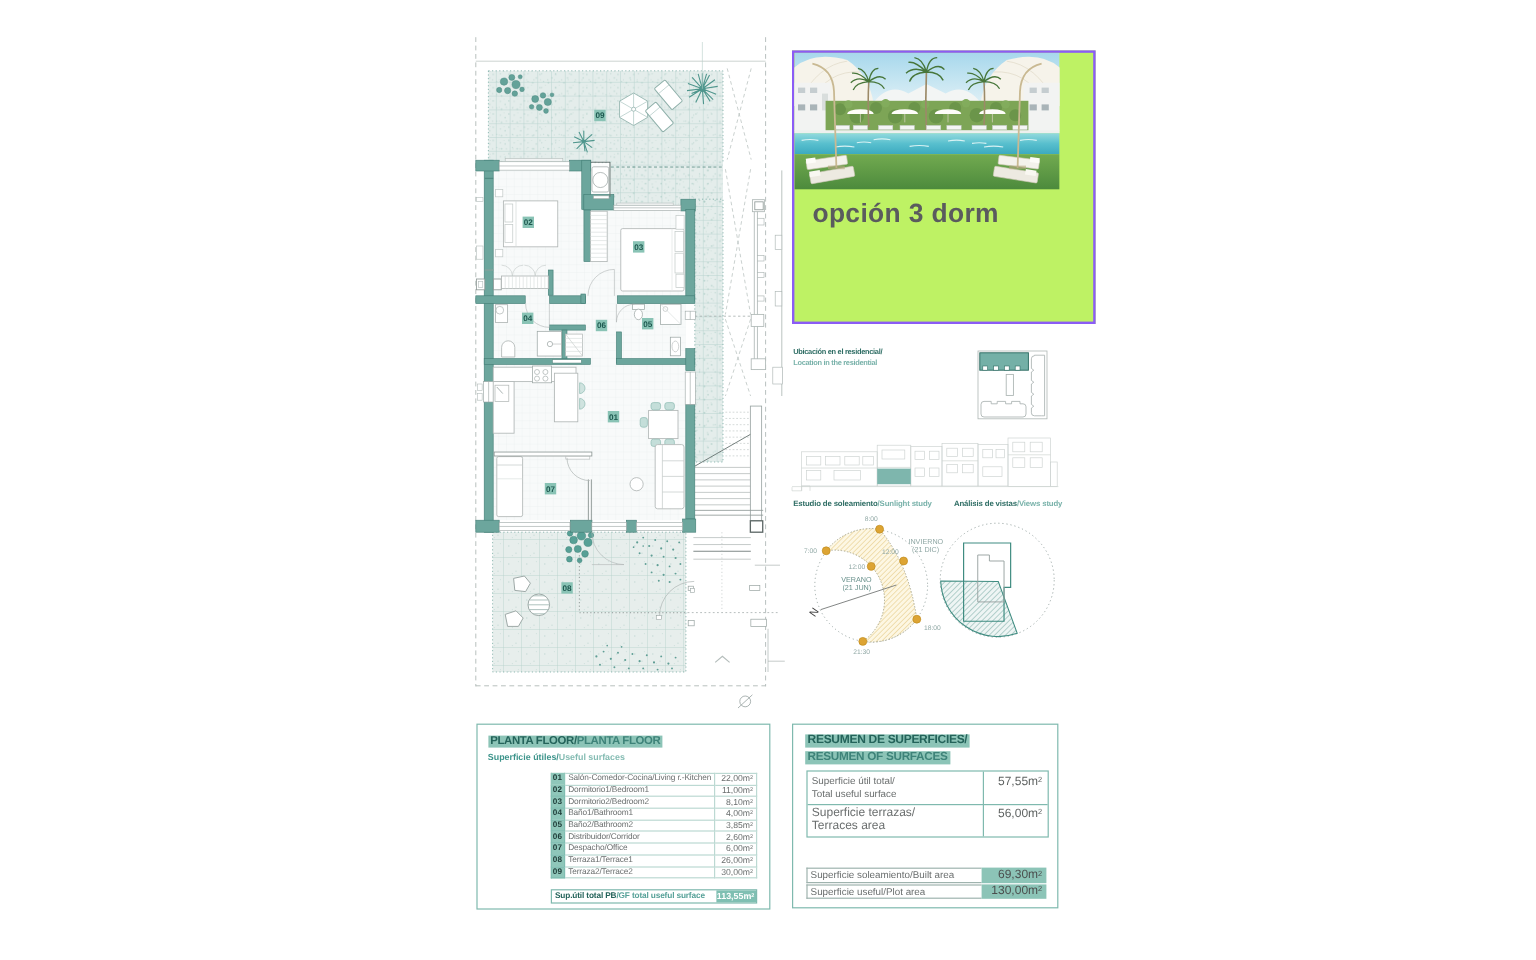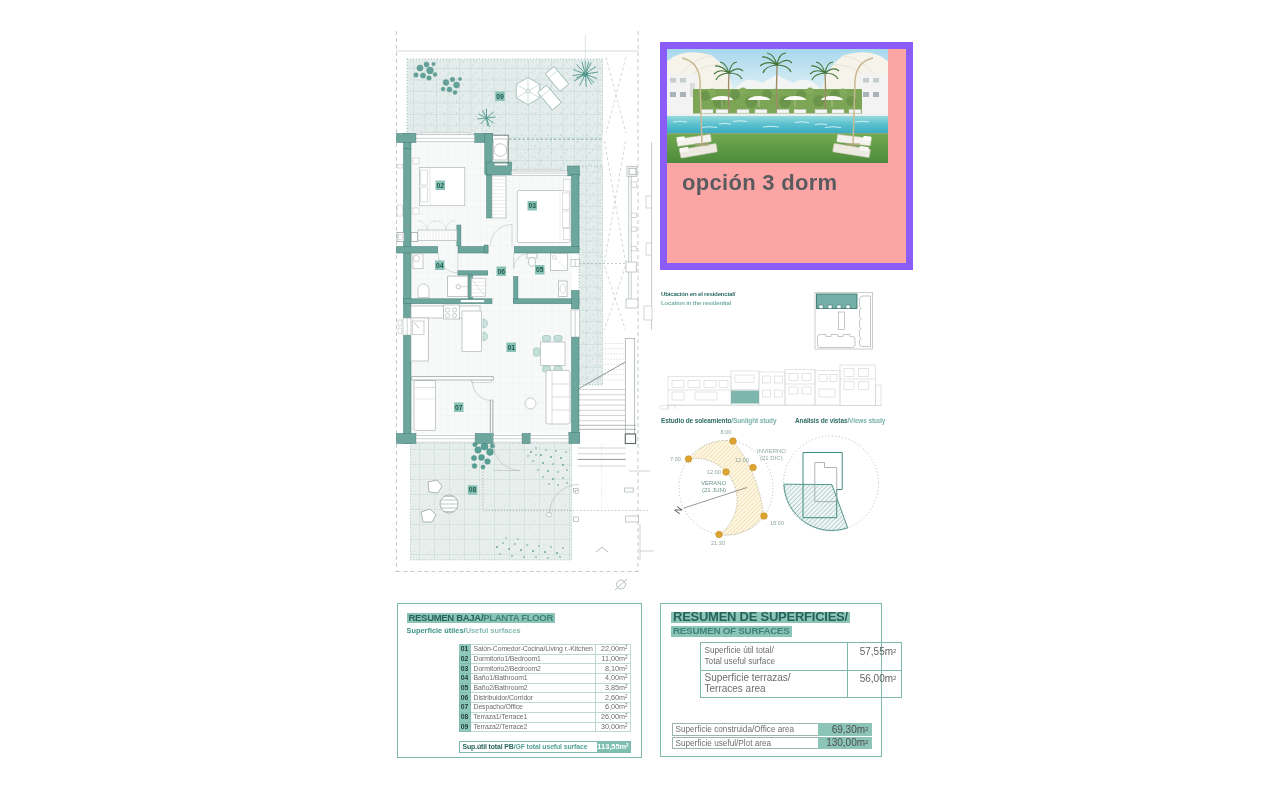--- a/index.html
+++ b/index.html
@@ -547,21 +547,21 @@
         <rect x="496.5" y="266.5" width="9.5" height="9.5" fill="#89c3b5"></rect>
 <text x="501.3" y="273.6" font-size="6.8" font-weight="bold" fill="#1d584f" text-anchor="middle" font-family="Liberation Sans,sans-serif">06</text>
       </g>
 
 <g>
         <rect x="454" y="402.5" width="9.5" height="9.5" fill="#89c3b5"></rect>
 <text x="458.8" y="409.6" font-size="6.8" font-weight="bold" fill="#1d584f" text-anchor="middle" font-family="Liberation Sans,sans-serif">07</text>
       </g>
 </svg>
 
-<div class="abs" style="left:660px;top:42px;width:253px;height:228px;border:7px solid #8b5cf6;background:#fca5a5;box-sizing:border-box;">
+<div class="abs" style="left:660px;top:42px;width:253px;height:228px;border:2px solid #8b5cf6;background:#bef264;box-sizing:border-box;">
 
 <svg style="position:absolute;left:0px;top:0px" width="221" height="114" viewBox="0 0 221 114">
 <defs>
 <linearGradient id="sky" x1="0" y1="0" x2="0" y2="1">
   <stop offset="0" stop-color="#a7d8ec"></stop>
             <stop offset="0.55" stop-color="#d8edf5"></stop>
             <stop offset="1" stop-color="#f2f9fb"></stop>
 </linearGradient>
 <linearGradient id="pool" x1="0" y1="0" x2="0" y2="1">
   <stop offset="0" stop-color="#93dadd"></stop>
@@ -834,21 +834,21 @@
 
 <path d="M831.9,484.6 L783.9,484.2 A48,48 0 0 0 847.7,527.8 Z" fill="url(#thatch)" stroke="#3f8c81" stroke-width="0.9"></path>
 
 <path d="M803,452.5 L842.2,452.5 L842.2,489.5 L836.7,489.5 L836.7,517.7 L803,517.7 Z" fill="none" stroke="#3f8c81" stroke-width="1"></path>
 
 <path d="M814.8,462.5 L824.5,462.5 L824.5,467.5 L836.7,467.5 L836.7,501.6 L814.8,501.6 Z" fill="none" stroke="#9aa3a2" stroke-width="0.8"></path>
 </svg>
 
 <div class="abs" style="left:396.5px;top:602.5px;width:245px;height:155px;border:1px solid #7fb9ae;background:#ffffff;box-sizing:border-box;">
 
-<div class="abs" style="left:9px;top:9px;background:#8cc4b7;padding:1px 2px;line-height:8.5px;font-size:9.5px;letter-spacing:-0.3px;font-weight:bold;white-space:nowrap;"><span style="color:#24635a">RESUMEN BAJA/</span><span style="color:#3e8379">PLANTA FLOOR</span></div>
+<div class="abs" style="left:9px;top:9px;background:#8cc4b7;padding:1px 2px;line-height:8.5px;font-size:9.5px;letter-spacing:-0.3px;font-weight:bold;white-space:nowrap;"><span style="color:#24635a">PLANTA FLOOR/</span><span style="color:#3e8379">PLANTA FLOOR</span></div>
 
 <div class="abs" style="left:9px;top:22.5px;font-size:7.4px;font-weight:bold;white-space:nowrap;"><span style="color:#3d948b">Superficie útiles/</span><span style="color:#85bcb3">Useful surfaces</span></div>
 
 <div class="abs" style="left:61px;top:40.5px;width:172px;">
   <table style="border-collapse:collapse;width:172px;table-layout:fixed;">
 
   <tbody>
             <tr style="height:9.7px;">
     <td style="width:10px;background:#8fc7ba;color:#1c3a36;font-weight:bold;font-size:6.8px;text-align:center;padding:0;border:0.5px solid #8fc7ba;">01</td>
     <td style="border:0.6px solid #bcd9d3;font-size:6.9px;letter-spacing:-0.1px;color:#6a6e6e;padding:0 0 0 3px;white-space:nowrap;overflow:hidden;">Salón-Comedor-Cocina/Living r.-Kitchen</td>
@@ -908,42 +908,42 @@
 
 <div class="abs" style="left:61px;top:137px;width:170px;height:10px;border:0.8px solid #7fb9ae;">
   <div class="abs" style="left:3px;top:1px;font-size:6.9px;letter-spacing:-0.12px;font-weight:bold;white-space:nowrap;"><span style="color:#24635a">Sup.útil total PB</span><span style="color:#56a198">/GF total useful surface</span></div>
 
   <div class="abs" style="right:0;top:0;width:33px;height:10px;background:#7fbfb2;color:#ffffff;font-size:7.4px;font-weight:bold;text-align:center;line-height:10px;">113,55m<sup>2</sup></div>
 </div>
 </div>
 
 <div class="abs" style="left:660px;top:603px;width:222px;height:154px;border:1px solid #7fb9ae;background:#ffffff;box-sizing:border-box;">
 
-<div class="abs" style="left:10px;top:8px;background:#8cc4b7;padding:1px 2px;line-height:8.5px;font-size:13px;letter-spacing:-0.25px;font-weight:bold;color:#24635a;white-space:nowrap;">RESUMEN DE SUPERFICIES/</div>
+<div class="abs" style="left:10px;top:8px;background:#8cc4b7;padding:1px 2px;line-height:8.5px;font-size:10px;letter-spacing:-0.25px;font-weight:bold;color:#24635a;white-space:nowrap;">RESUMEN DE SUPERFICIES/</div>
 
 <div class="abs" style="left:10px;top:22px;background:#8cc4b7;padding:1px 2px;line-height:8.5px;font-size:9.8px;letter-spacing:-0.25px;font-weight:bold;color:#3e8379;white-space:nowrap;">RESUMEN OF SURFACES</div>
 
-<div class="abs" style="left:10.5px;top:38px;width:200px;height:54px;border:0.8px solid #7fb9ae;margin-left:28px;">
+<div class="abs" style="left:10.5px;top:38px;width:200px;height:54px;border:0.8px solid #7fb9ae;">
 
   <div class="abs" style="left:146px;top:0;width:0;height:54px;border-left:0.8px solid #7fb9ae;"></div>
 
   <div class="abs" style="left:0;top:26.5px;width:200px;height:0;border-top:0.8px solid #7fb9ae;"></div>
 
   <div class="abs" style="left:4px;top:3px;font-size:8.2px;color:#6a6e6e;line-height:10.5px;">Superficie útil total/<br>Total useful surface</div>
 
   <div class="abs" style="left:146px;top:3px;width:50px;text-align:right;font-size:10px;color:#5f6362;">57,55m<sup>2</sup></div>
 
   <div class="abs" style="left:4px;top:30px;font-size:10px;color:#6a6e6e;line-height:10.5px;">Superficie terrazas/<br>Terraces area</div>
 
   <div class="abs" style="left:146px;top:30px;width:50px;text-align:right;font-size:10px;color:#5f6362;">56,00m<sup>2</sup></div>
 </div>
 
 <div class="abs" style="left:10.5px;top:119px;width:200px;height:26px;">
 
-  <div class="abs" style="left:0;top:0;width:146px;height:12.5px;border:0.6px solid #9fb3ae;border-right:none;font-size:8.2px;color:#6a6e6e;padding:1px 0 0 3px;box-sizing:border-box;">Superficie construida/Office area</div>
+  <div class="abs" style="left:0;top:0;width:146px;height:12.5px;border:0.6px solid #9fb3ae;border-right:none;font-size:8.2px;color:#6a6e6e;padding:1px 0 0 3px;box-sizing:border-box;">Superficie soleamiento/Built area</div>
 
   <div class="abs" style="left:146px;top:0;width:54px;height:12.5px;background:#8cc4b7;font-size:10px;color:#4b4f4e;text-align:right;box-sizing:border-box;padding:0.5px 3px 0 0;">69,30m<sup>2</sup></div>
 
   <div class="abs" style="left:0;top:13.5px;width:146px;height:12.5px;border:0.6px solid #9fb3ae;border-right:none;font-size:8.2px;color:#6a6e6e;padding:1px 0 0 3px;box-sizing:border-box;">Superficie useful/Plot area</div>
 
   <div class="abs" style="left:146px;top:13.5px;width:54px;height:12.5px;background:#8cc4b7;font-size:10px;color:#4b4f4e;text-align:right;box-sizing:border-box;padding:0.5px 3px 0 0;">130,00m<sup>2</sup></div>
 </div>
 </div>
 </div>
 

